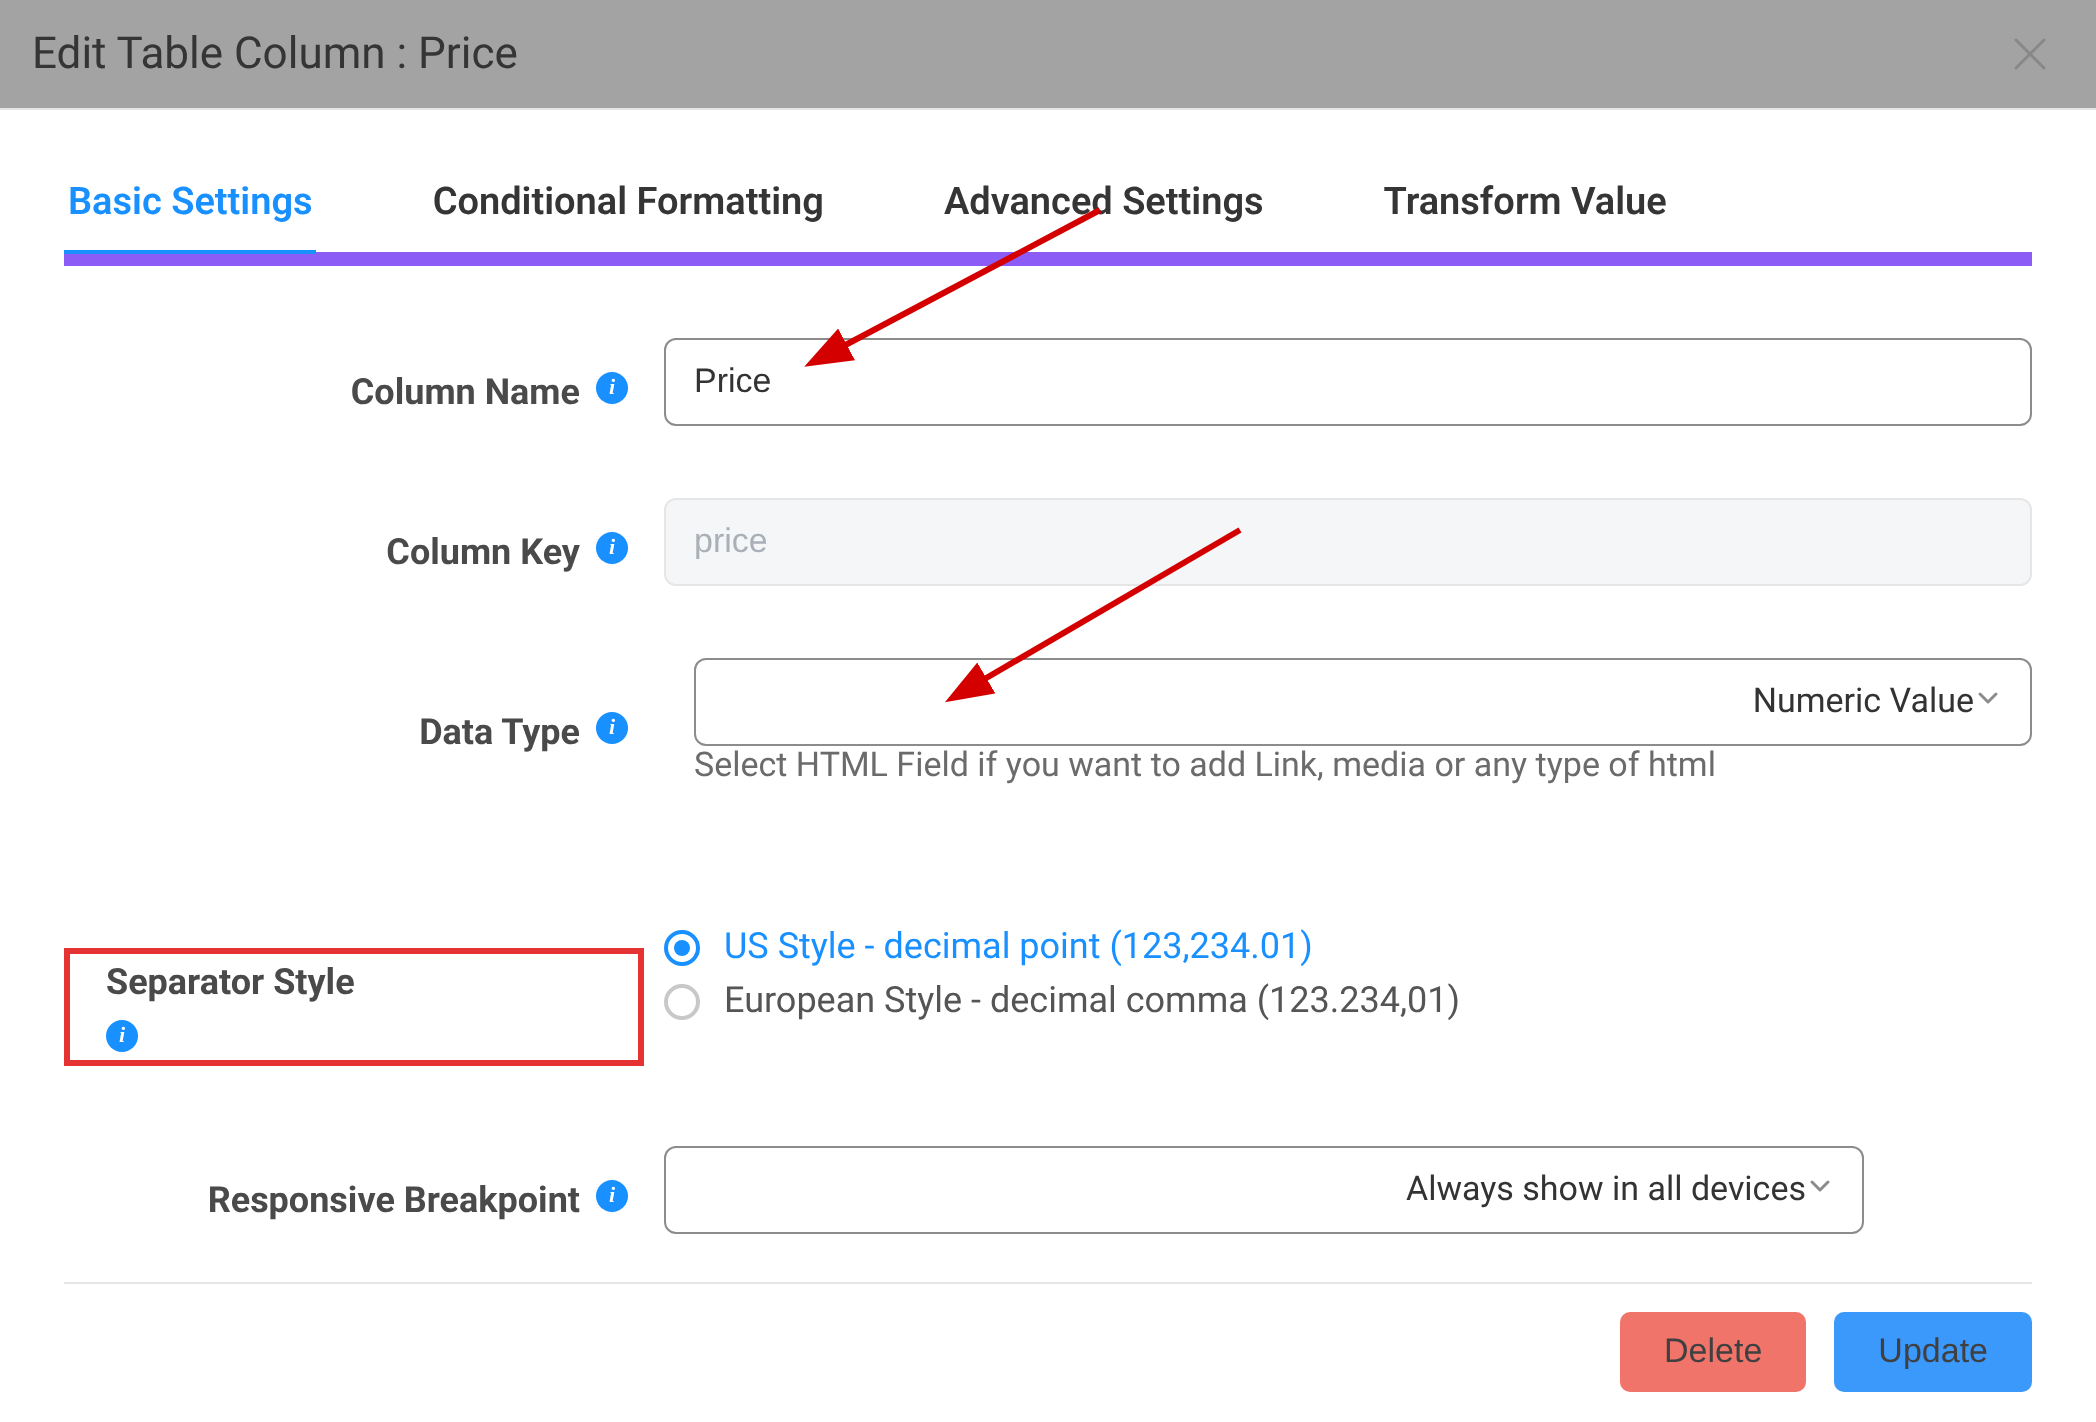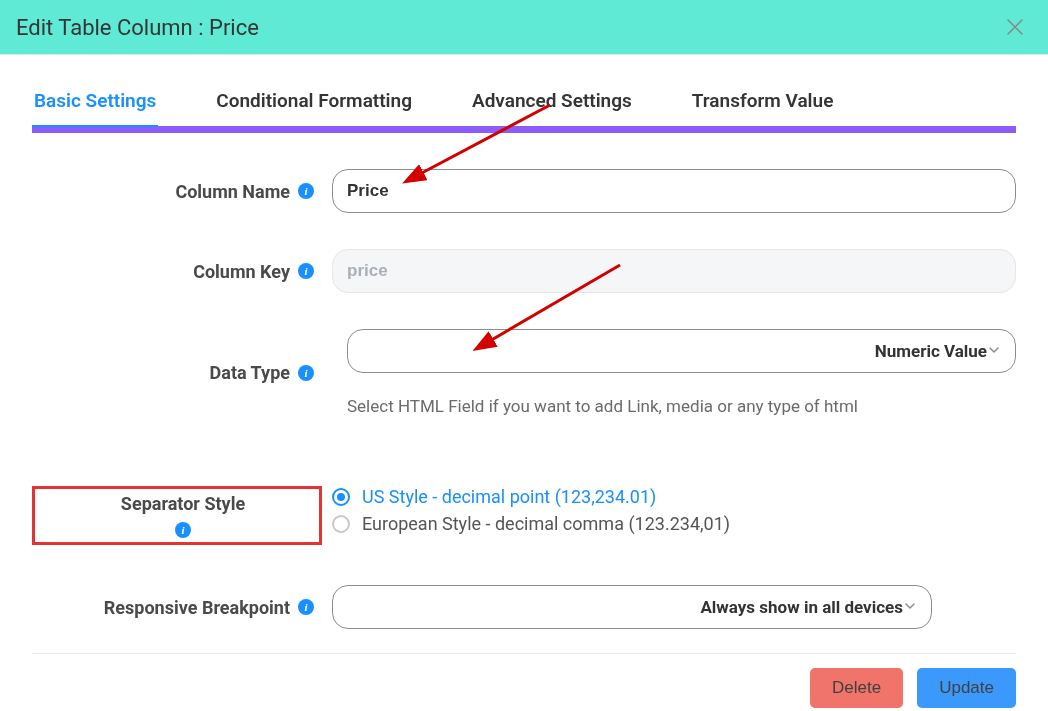--- a/index.html
+++ b/index.html
@@ -6,21 +6,21 @@
   body {
     font-family: -apple-system, BlinkMacSystemFont, "Segoe UI", Roboto, Arial, sans-serif;
     background: #fff;
     color: #333;
     width: 1048px;
     height: 711px;
     overflow: hidden;
     position: relative;
   }
   .modal-header {
-    background: #5eead4;
+    background: #a3a3a3;
     border-bottom: 1px solid #e6e6e6;
     padding: 14px 20px 14px 16px;
     display: flex;
     align-items: center;
     justify-content: space-between;
   }
   .modal-title {
     font-size: 22px;
     font-weight: 400;
     color: #353535;
@@ -61,23 +61,24 @@
   }
   .form-row {
     display: flex;
     align-items: center;
     margin-bottom: 36px;
   }
   .label-col {
     width: 300px;
     display: flex;
     justify-content: flex-end;
-    align-items: center;
+    align-items: flex-start;
     padding-right: 18px;
     gap: 8px;
+    margin-top: 11px;
   }
   .label-col.boxed {
     border: 3px solid #e53333;
     padding: 4px 6px 4px 18px;
     margin-right: 10px;
     width: 290px;
     flex-direction: column;
   }
   .label-text {
     font-size: 18px;
@@ -99,45 +100,44 @@
     font-family: Georgia, serif;
   }
   .input-col {
     flex: 1;
     max-width: 700px;
   }
   .text-input, .select-input {
     width: 100%;
     height: 44px;
     border: 1px solid #8c8c8c;
-    border-radius: 16px;
+    border-radius: 6px;
     padding: 0 14px;
     font-size: 17px;
     color: #333;
     background: #fff;
-    font-weight: bold;
   }
   .text-input.readonly {
     background: #f4f6f8;
     border: 1px solid #e6e6e6;
     color: #aab0b7;
   }
   .select-input {
     display: flex;
     align-items: center;
     justify-content: flex-end;
     cursor: pointer;
   }
   .chevron {
     color: #8c8c8c;
   }
   .help-text {
     font-size: 17px;
     color: #6b6b6b;
-    margin-top: 23px;
+    margin-top: 0;
   }
   .radio-group {
     display: flex;
     flex-direction: column;
     gap: 6px;
   }
   .radio-row {
     display: flex;
     align-items: center;
     gap: 12px;

